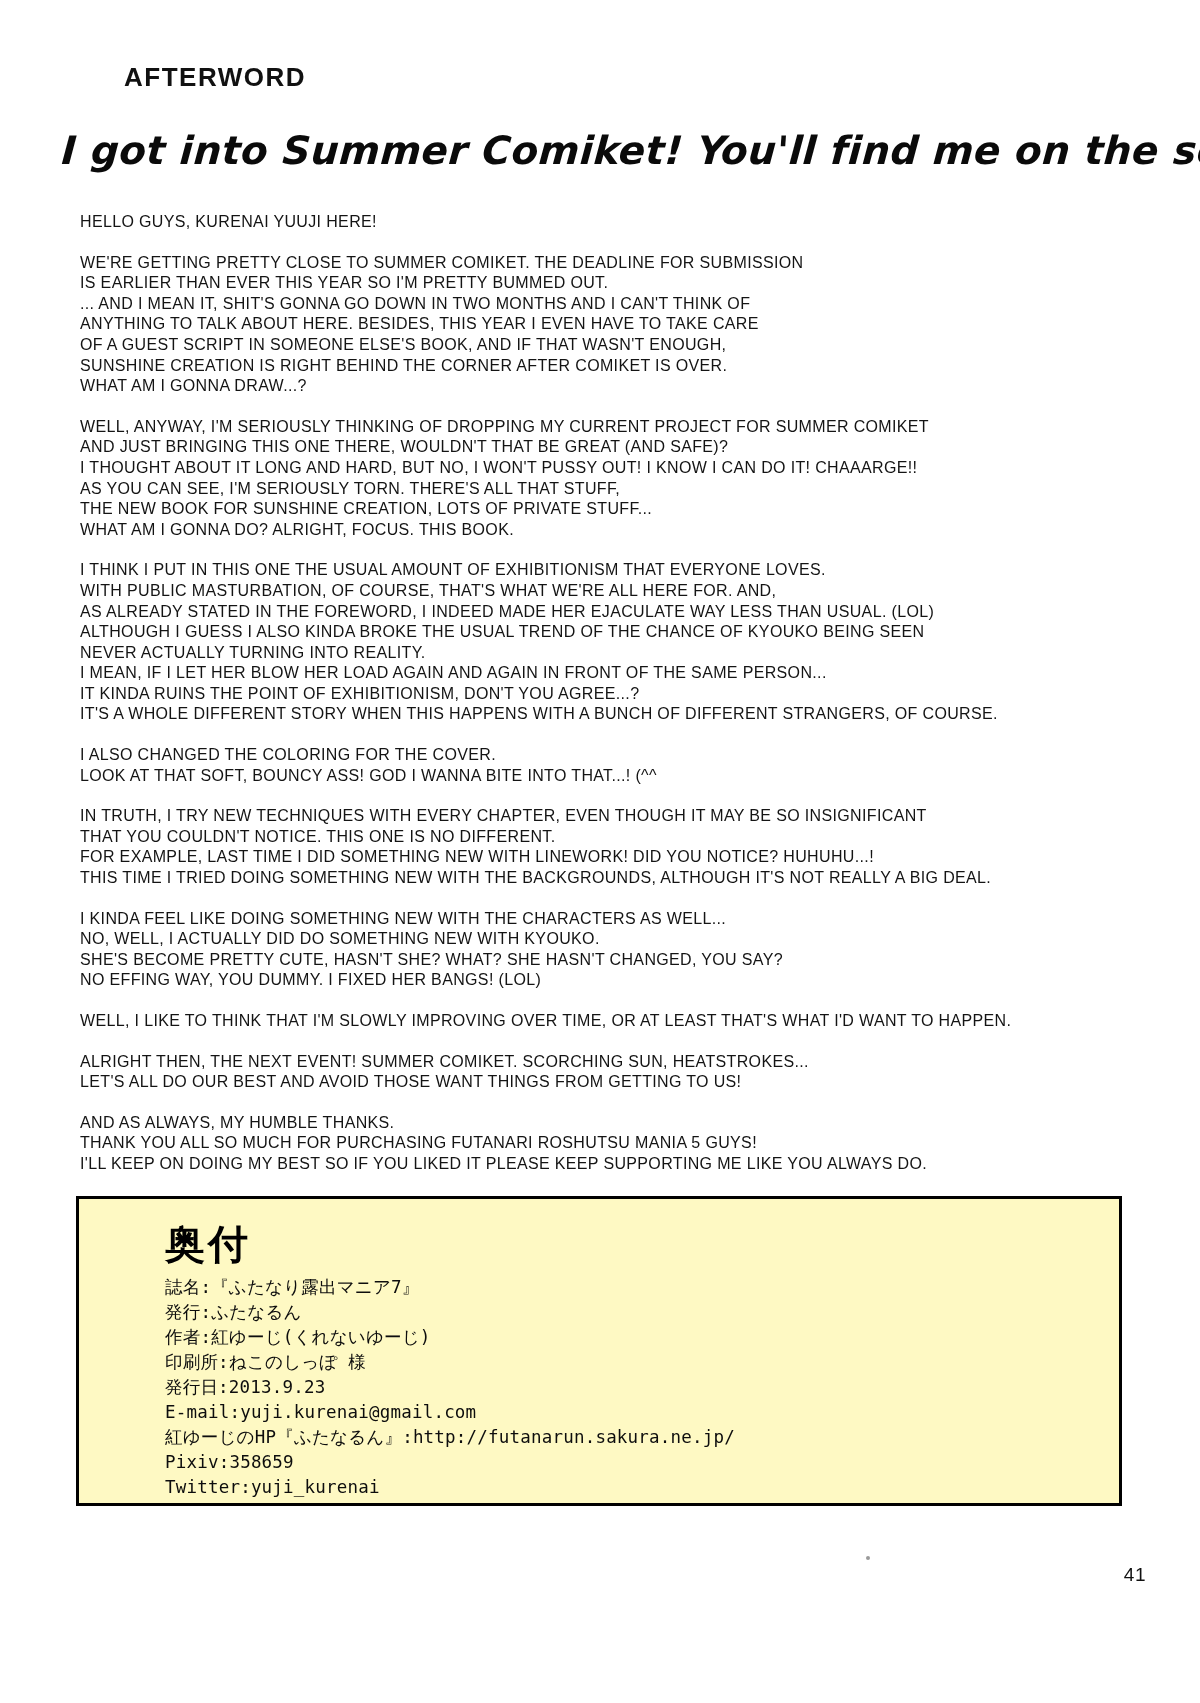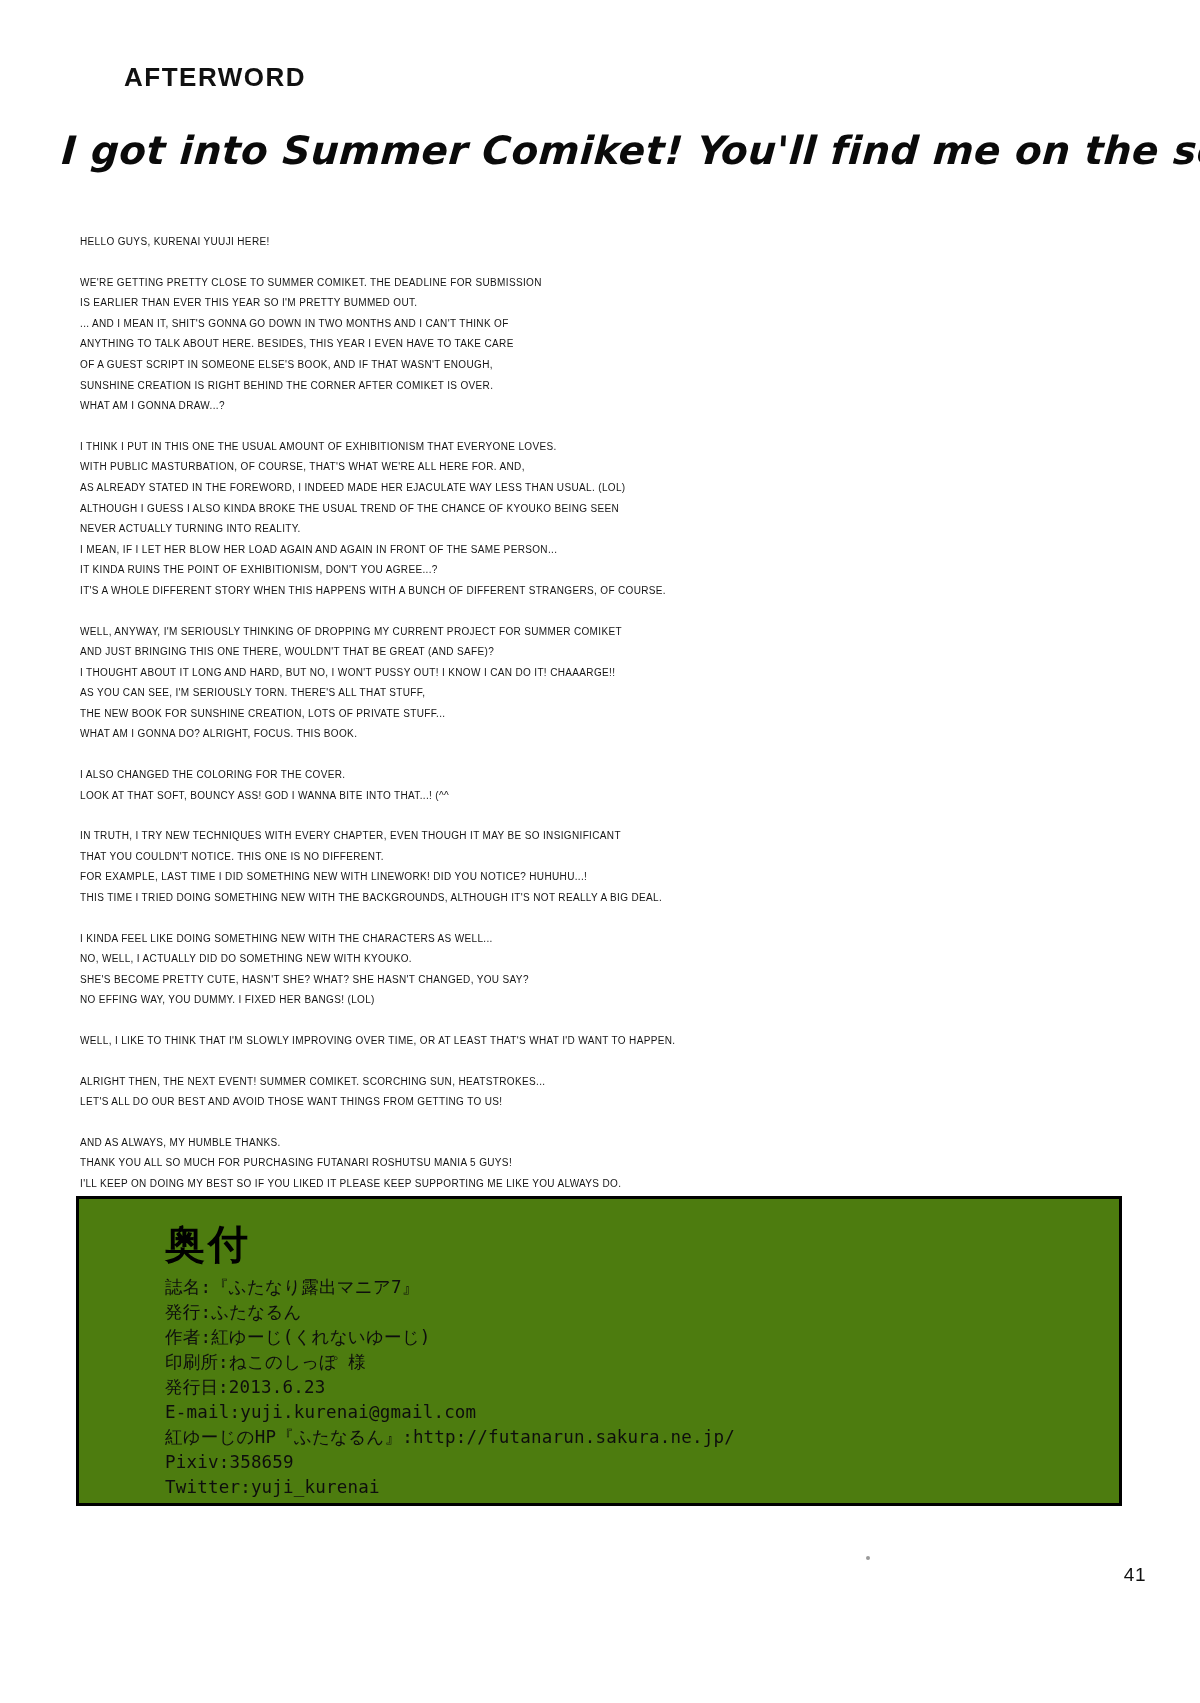--- a/index.html
+++ b/index.html
@@ -35,41 +35,41 @@
     font-weight: bold;
     font-style: italic;
     letter-spacing: 0.5px;
     color: #0a0a0a;
     white-space: nowrap;
     transform: skewX(-4deg);
   }
   .body-text {
     position: absolute;
     left: 80px;
-    top: 232px;
+    top: 212px;
     width: 1000px;
-    font-size: 10px;
+    font-size: 16px;
     line-height: 20.6px;
     letter-spacing: 0.35px;
     color: #141414;
   }
   .para {
     margin: 0 0 20px 0;
     white-space: pre-line;
   }
   .para:last-child { margin-bottom: 0; }
   .colophon-box {
     position: absolute;
     left: 76px;
     top: 1196px;
     width: 1046px;
     height: 310px;
     border: 3px solid #000;
     box-sizing: border-box;
-    background: #4d7c0f;
+    background: #fef9c3;
   }
   .colophon-inner {
     position: absolute;
     left: 86px;
     top: 22px;
   }
   .colophon-title {
     font-family: "DejaVu Sans", sans-serif;
     font-size: 40px;
     font-weight: bold;
@@ -115,34 +115,34 @@
 
   <div class="body-text">
     <p class="para">HELLO GUYS, KURENAI YUUJI HERE!</p>
     <p class="para">WE'RE GETTING PRETTY CLOSE TO SUMMER COMIKET. THE DEADLINE FOR SUBMISSION
 IS EARLIER THAN EVER THIS YEAR SO I'M PRETTY BUMMED OUT.
 ... AND I MEAN IT, SHIT'S GONNA GO DOWN IN TWO MONTHS AND I CAN'T THINK OF
 ANYTHING TO TALK ABOUT HERE. BESIDES, THIS YEAR I EVEN HAVE TO TAKE CARE
 OF A GUEST SCRIPT IN SOMEONE ELSE'S BOOK, AND IF THAT WASN'T ENOUGH,
 SUNSHINE CREATION IS RIGHT BEHIND THE CORNER AFTER COMIKET IS OVER.
 WHAT AM I GONNA DRAW...?</p>
+    <p class="para">WELL, ANYWAY, I'M SERIOUSLY THINKING OF DROPPING MY CURRENT PROJECT FOR SUMMER COMIKET
+AND JUST BRINGING THIS ONE THERE, WOULDN'T THAT BE GREAT (AND SAFE)?
+I THOUGHT ABOUT IT LONG AND HARD, BUT NO, I WON'T PUSSY OUT! I KNOW I CAN DO IT! CHAAARGE!!
+AS YOU CAN SEE, I'M SERIOUSLY TORN. THERE'S ALL THAT STUFF,
+THE NEW BOOK FOR SUNSHINE CREATION, LOTS OF PRIVATE STUFF...
+WHAT AM I GONNA DO? ALRIGHT, FOCUS. THIS BOOK.</p>
     <p class="para">I THINK I PUT IN THIS ONE THE USUAL AMOUNT OF EXHIBITIONISM THAT EVERYONE LOVES.
 WITH PUBLIC MASTURBATION, OF COURSE, THAT'S WHAT WE'RE ALL HERE FOR. AND,
 AS ALREADY STATED IN THE FOREWORD, I INDEED MADE HER EJACULATE WAY LESS THAN USUAL. (LOL)
 ALTHOUGH I GUESS I ALSO KINDA BROKE THE USUAL TREND OF THE CHANCE OF KYOUKO BEING SEEN
 NEVER ACTUALLY TURNING INTO REALITY.
 I MEAN, IF I LET HER BLOW HER LOAD AGAIN AND AGAIN IN FRONT OF THE SAME PERSON...
 IT KINDA RUINS THE POINT OF EXHIBITIONISM, DON'T YOU AGREE...?
 IT'S A WHOLE DIFFERENT STORY WHEN THIS HAPPENS WITH A BUNCH OF DIFFERENT STRANGERS, OF COURSE.</p>
-    <p class="para">WELL, ANYWAY, I'M SERIOUSLY THINKING OF DROPPING MY CURRENT PROJECT FOR SUMMER COMIKET
-AND JUST BRINGING THIS ONE THERE, WOULDN'T THAT BE GREAT (AND SAFE)?
-I THOUGHT ABOUT IT LONG AND HARD, BUT NO, I WON'T PUSSY OUT! I KNOW I CAN DO IT! CHAAARGE!!
-AS YOU CAN SEE, I'M SERIOUSLY TORN. THERE'S ALL THAT STUFF,
-THE NEW BOOK FOR SUNSHINE CREATION, LOTS OF PRIVATE STUFF...
-WHAT AM I GONNA DO? ALRIGHT, FOCUS. THIS BOOK.</p>
     <p class="para">I ALSO CHANGED THE COLORING FOR THE COVER.
 LOOK AT THAT SOFT, BOUNCY ASS! GOD I WANNA BITE INTO THAT...! (^^</p>
     <p class="para">IN TRUTH, I TRY NEW TECHNIQUES WITH EVERY CHAPTER, EVEN THOUGH IT MAY BE SO INSIGNIFICANT
 THAT YOU COULDN'T NOTICE. THIS ONE IS NO DIFFERENT.
 FOR EXAMPLE, LAST TIME I DID SOMETHING NEW WITH LINEWORK! DID YOU NOTICE? HUHUHU...!
 THIS TIME I TRIED DOING SOMETHING NEW WITH THE BACKGROUNDS, ALTHOUGH IT'S NOT REALLY A BIG DEAL.</p>
     <p class="para">I KINDA FEEL LIKE DOING SOMETHING NEW WITH THE CHARACTERS AS WELL...
 NO, WELL, I ACTUALLY DID DO SOMETHING NEW WITH KYOUKO.
 SHE'S BECOME PRETTY CUTE, HASN'T SHE? WHAT? SHE HASN'T CHANGED, YOU SAY?
 NO EFFING WAY, YOU DUMMY. I FIXED HER BANGS! (LOL)</p>
@@ -155,21 +155,21 @@
     <p class="para">LIVE LONG AND PROSPER, MY FRIENDS. TILL NEXT TIME.</p>
   </div>
 
   <div class="colophon-box">
     <div class="colophon-inner">
       <div class="colophon-title">奥付</div>
       <div class="colophon-lines">誌名:『ふたなり露出マニア7』
 発行:ふたなるん
 作者:紅ゆーじ(くれないゆーじ)
 印刷所:ねこのしっぽ 様
-発行日:2013.6.23
+発行日:2013.9.23
 E-mail:yuji.kurenai@gmail.com
 紅ゆーじのHP『ふたなるん』:http://futanarun.sakura.ne.jp/
 Pixiv:358659
 Twitter:yuji_kurenai</div>
     </div>
   </div>
 
   <div class="dot-artifact"></div>
 
   <div class="page-number">41</div>

